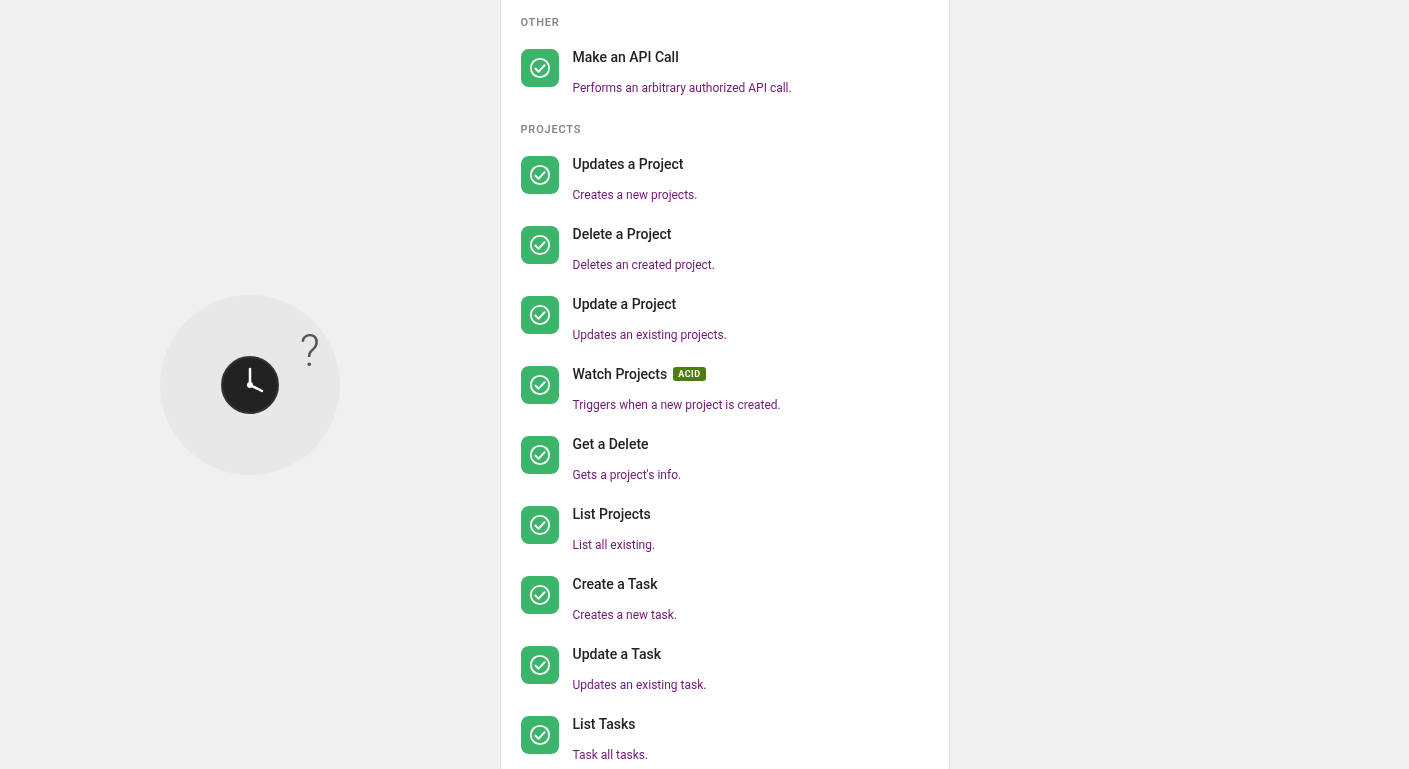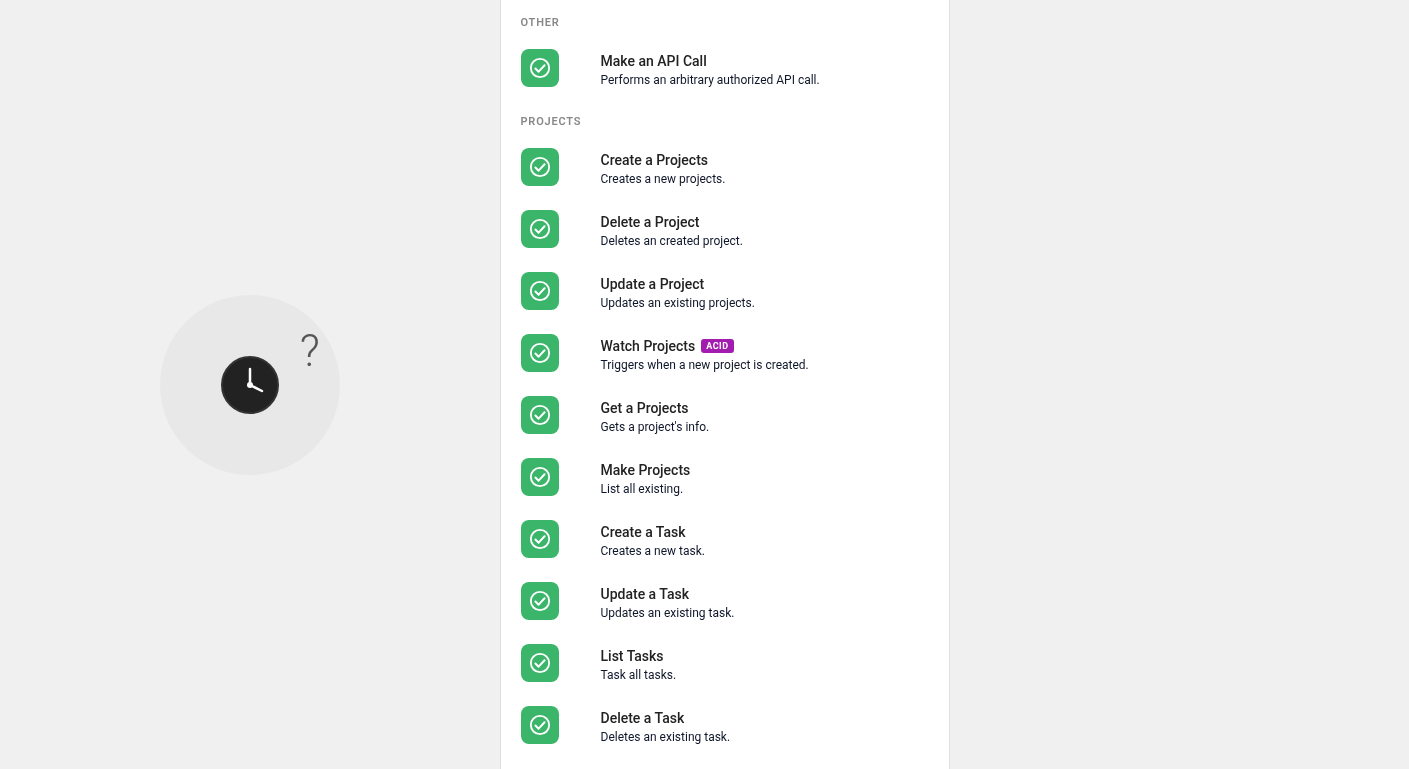--- a/index.html
+++ b/index.html
@@ -86,25 +86,24 @@
       padding: 16px 5px 8px 20px;
       font-size: 11px;
       font-weight: 600;
       color: #888;
       letter-spacing: 0.8px;
       text-transform: uppercase;
     }
 
     .list-item {
       display: flex;
-      align-items: flex-end;
+      align-items: flex-start;
       padding: 12px 20px;
       cursor: pointer;
       transition: background 0.15s;
-      gap: 28px;
     }
 
     .item-icon {
       width: 38px;
       height: 38px;
       background: #3ab56a;
       border-radius: 8px;
       display: flex;
       align-items: center;
       justify-content: center;
@@ -126,26 +125,26 @@
       font-size: 14px;
       font-weight: 500;
       color: #222;
       display: flex;
       align-items: center;
       gap: 6px;
     }
 
     .item-desc {
       font-size: 12px;
-      color: #0f172a;
-      margin-top: 4px;
+      color: #701a75;
+      margin-top: 16px;
     }
 
     .acid-badge {
-      background: #a21caf;
+      background: #4d7c0f;
       color: white;
       font-size: 9px;
       font-weight: 700;
       padding: 2px 5px;
       border-radius: 3px;
       letter-spacing: 0.5px;
     }
 
     
     .right-area {
@@ -188,21 +187,21 @@
       </div>
       <div class="section-header">PROJECTS</div>
       <div class="list-item">
         <div class="item-icon">
           <svg viewBox="0 0 24 24" fill="none" xmlns="http://www.w3.org/2000/svg">
       <circle cx="12" cy="12" r="10" stroke="white" stroke-width="2" fill="none"></circle>
       <path d="M7 12.5l3.5 3.5 6.5-7" stroke="white" stroke-width="2.2" stroke-linecap="round" stroke-linejoin="round"></path>
     </svg>
         </div>
         <div class="item-text">
-          <span class="item-title">Create a Projects</span>
+          <span class="item-title">Updates a Project</span>
           <span class="item-desc">Creates a new projects.</span>
         </div>
       </div>
       <div class="list-item">
         <div class="item-icon">
           <svg viewBox="0 0 24 24" fill="none" xmlns="http://www.w3.org/2000/svg">
       <circle cx="12" cy="12" r="10" stroke="white" stroke-width="2" fill="none"></circle>
       <path d="M7 12.5l3.5 3.5 6.5-7" stroke="white" stroke-width="2.2" stroke-linecap="round" stroke-linejoin="round"></path>
     </svg>
         </div>
@@ -236,33 +235,33 @@
         </div>
       </div>
       <div class="list-item">
         <div class="item-icon">
           <svg viewBox="0 0 24 24" fill="none" xmlns="http://www.w3.org/2000/svg">
       <circle cx="12" cy="12" r="10" stroke="white" stroke-width="2" fill="none"></circle>
       <path d="M7 12.5l3.5 3.5 6.5-7" stroke="white" stroke-width="2.2" stroke-linecap="round" stroke-linejoin="round"></path>
     </svg>
         </div>
         <div class="item-text">
-          <span class="item-title">Get a Projects</span>
+          <span class="item-title">Get a Delete</span>
           <span class="item-desc">Gets a project's info.</span>
         </div>
       </div>
       <div class="list-item">
         <div class="item-icon">
           <svg viewBox="0 0 24 24" fill="none" xmlns="http://www.w3.org/2000/svg">
       <circle cx="12" cy="12" r="10" stroke="white" stroke-width="2" fill="none"></circle>
       <path d="M7 12.5l3.5 3.5 6.5-7" stroke="white" stroke-width="2.2" stroke-linecap="round" stroke-linejoin="round"></path>
     </svg>
         </div>
         <div class="item-text">
-          <span class="item-title">Make Projects</span>
+          <span class="item-title">List Projects</span>
           <span class="item-desc">List all existing.</span>
         </div>
       </div>
       <div class="list-item">
         <div class="item-icon">
           <svg viewBox="0 0 24 24" fill="none" xmlns="http://www.w3.org/2000/svg">
       <circle cx="12" cy="12" r="10" stroke="white" stroke-width="2" fill="none"></circle>
       <path d="M7 12.5l3.5 3.5 6.5-7" stroke="white" stroke-width="2.2" stroke-linecap="round" stroke-linejoin="round"></path>
     </svg>
         </div>

